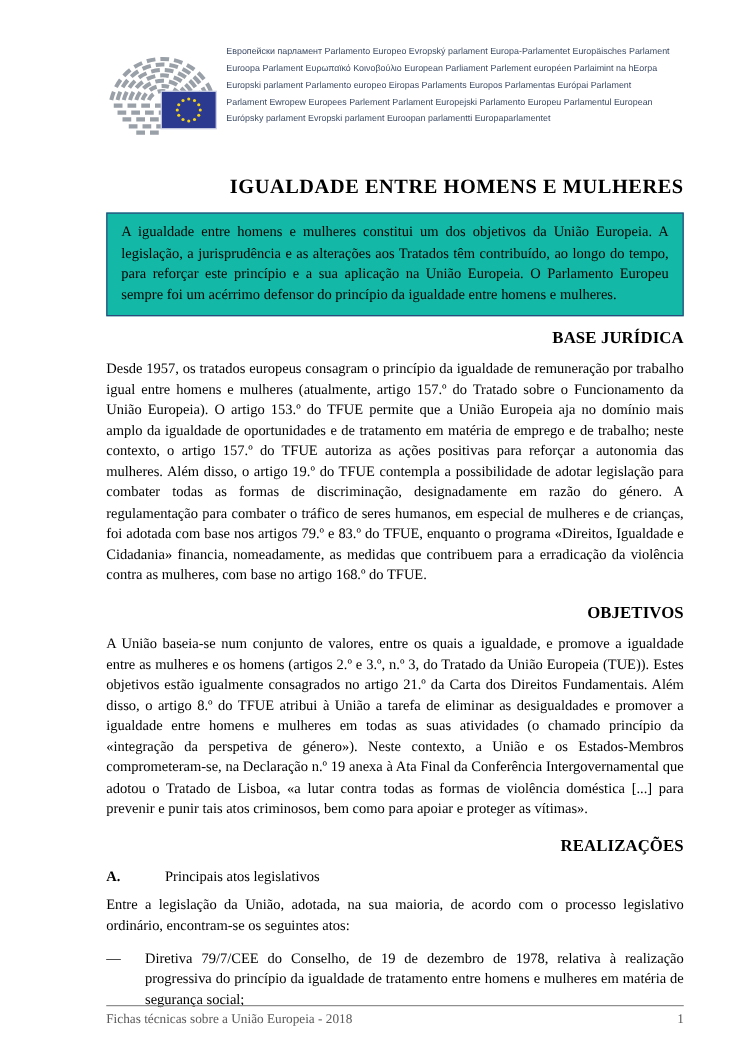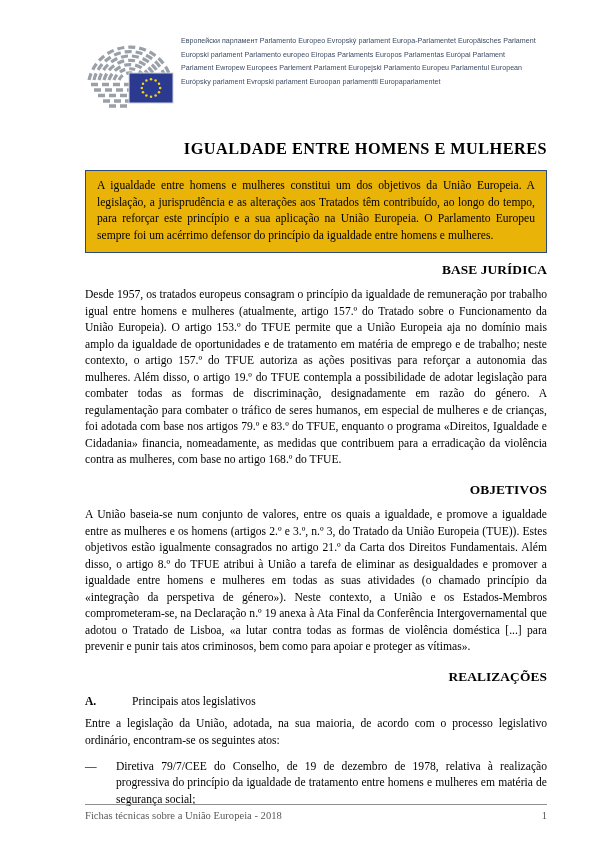--- a/index.html
+++ b/index.html
@@ -69,21 +69,21 @@
     font-family: "Liberation Serif", "DejaVu Serif", serif;
   }
 
   
   .abstract-box {
     position: absolute;
     left: 69px;
     top: 170px;
     width: 462px;
     box-sizing: border-box;
-    background: #eab308;
+    background: #14b8a6;
     border: 1px solid #2c4b7c;
     padding: 7px 11px 8px 11px;
   }
   .abstract-box p {
     margin: 0;
     font-size: 11.6px;
     line-height: 16.6px;
     text-align: justify;
     text-justify: inter-word;
     hyphens: none;
@@ -201,20 +201,21 @@
             <circle cx="56.8" cy="54.0" r="1.25"></circle>
             <circle cx="58.0" cy="49.8" r="1.25"></circle>
             <circle cx="61.4" cy="46.4" r="1.25"></circle>
           </g>
         </g>
       </svg>
     </div>
 
     <div class="langs">
       <div class="lang-line">Европейски парламент   Parlamento Europeo   Evropský parlament   Europa-Parlamentet   Europäisches Parlament</div>
+      <div class="lang-line">Euroopa Parlament   Ευρωπαϊκό Κοινοβούλιο   European Parliament   Parlement européen   Parlaimint na hEorpa</div>
       <div class="lang-line">Europski parlament   Parlamento europeo   Eiropas Parlaments   Europos Parlamentas   Európai Parlament</div>
       <div class="lang-line">Parlament Ewropew   Europees Parlement   Parlament Europejski   Parlamento Europeu   Parlamentul European</div>
       <div class="lang-line">Európsky parlament   Evropski parlament   Euroopan parlamentti   Europaparlamentet</div>
     </div>
   </div>
 
   <h1 class="doc-title">IGUALDADE ENTRE HOMENS E MULHERES</h1>
 
   <div class="abstract-box">
     <p>A igualdade entre homens e mulheres constitui um dos objetivos da União Europeia. A legislação, a jurisprudência e as alterações aos Tratados têm contribuído, ao longo do tempo, para reforçar este princípio e a sua aplicação na União Europeia. O Parlamento Europeu sempre foi um acérrimo defensor do princípio da igualdade entre homens e mulheres.</p>

